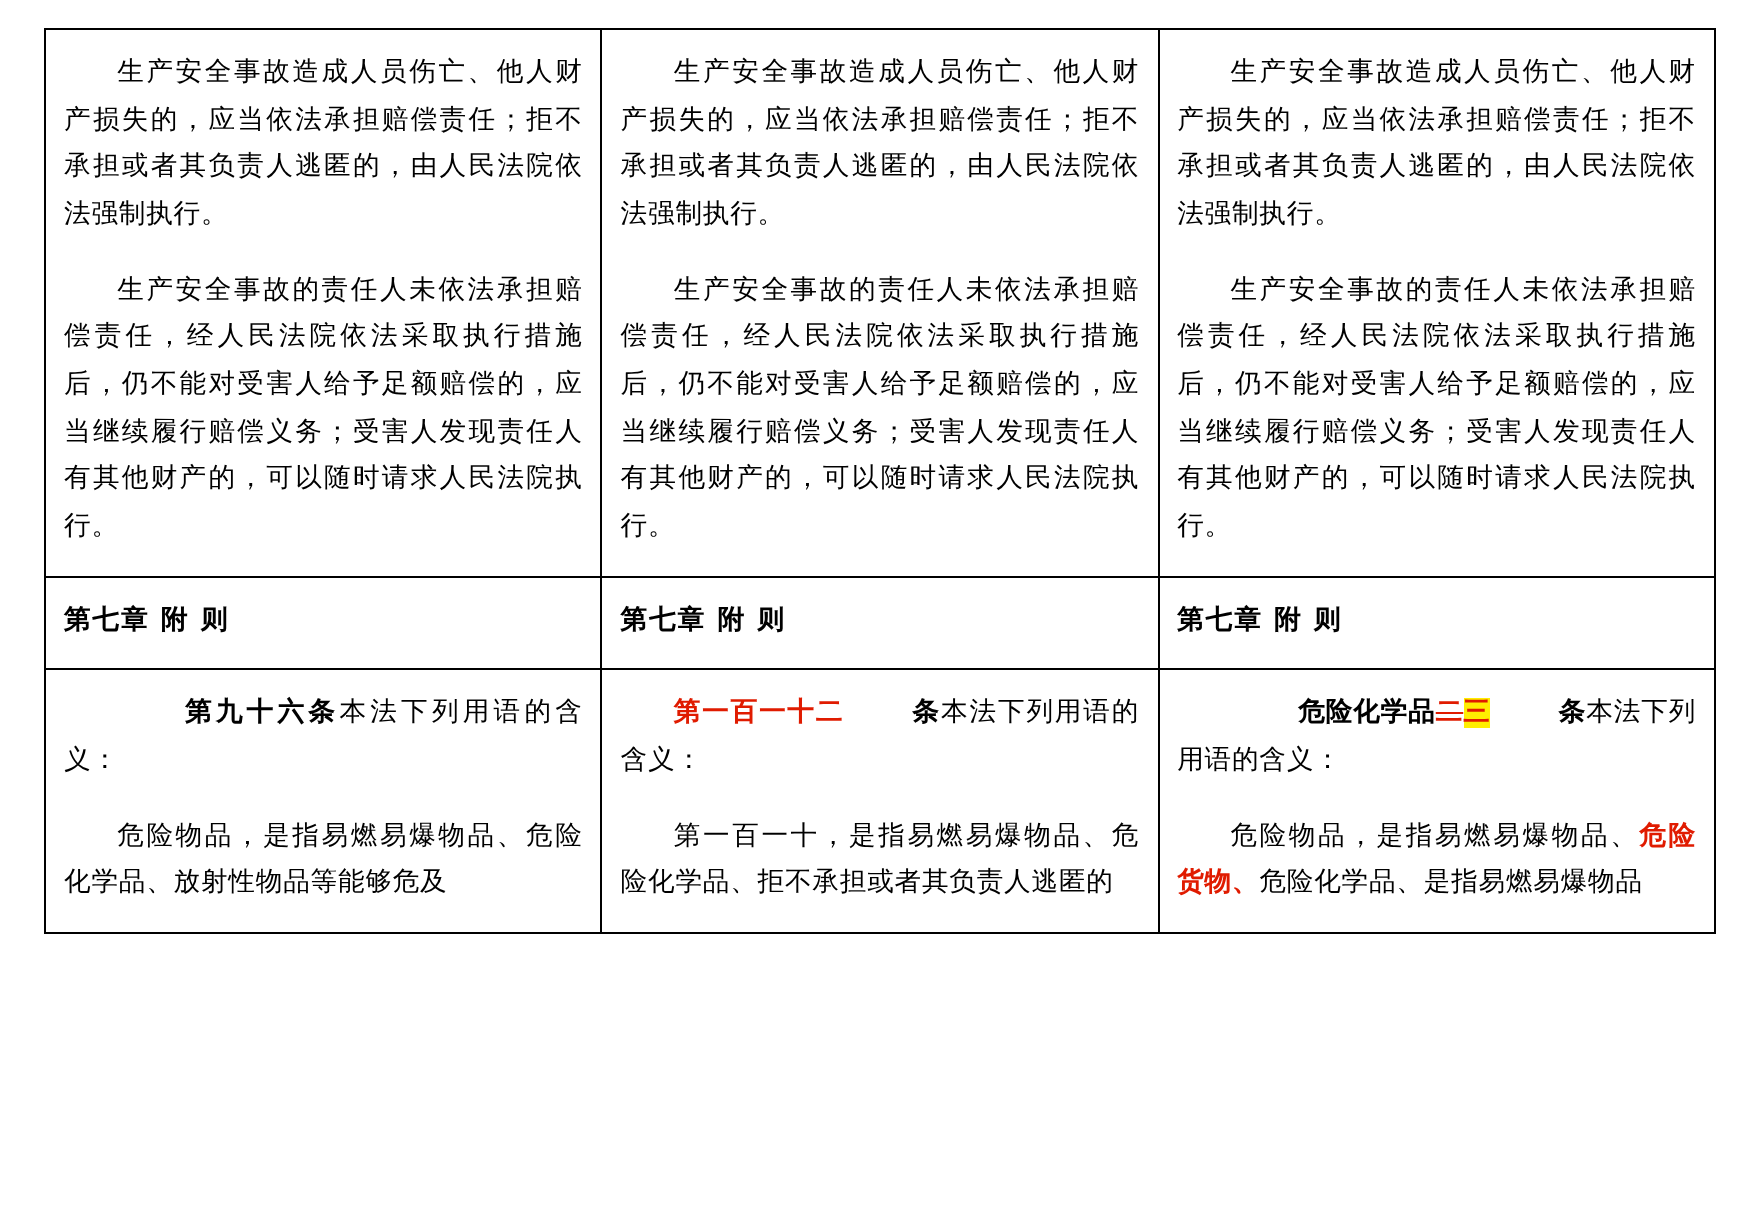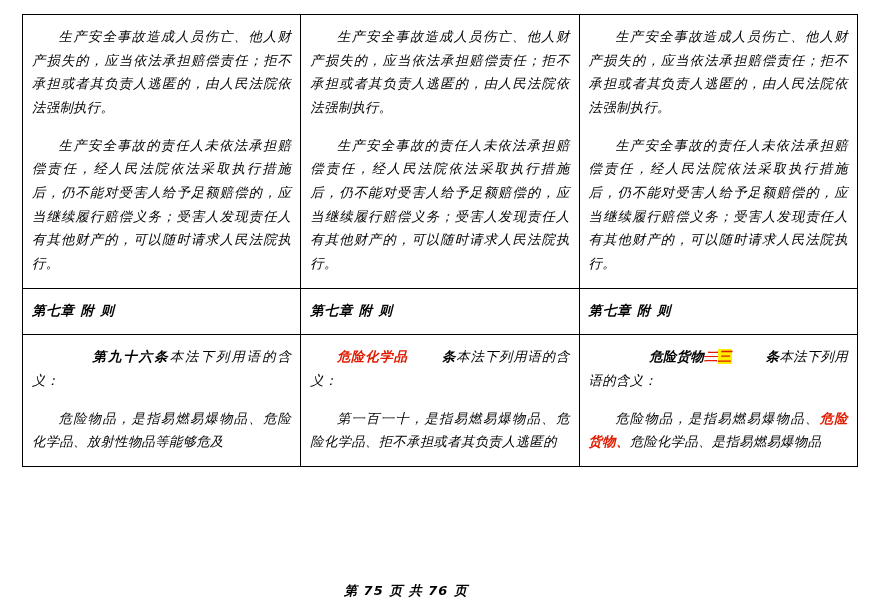--- a/index.html
+++ b/index.html
@@ -14,21 +14,20 @@
     color: #000000;
     position: relative;
     overflow: hidden;
   }
   .page {
     width: 812px;
     height: 610px;
     box-sizing: border-box;
     padding: 14px 22px 0 22px;
     position: relative;
-    font-style: italic;
   }
   table.doc-table {
     width: 836px;
     border-collapse: collapse;
     table-layout: fixed;
   }
   table.doc-table td {
     border: 1px solid #000000;
     vertical-align: top;
     padding: 10px 9px 12px 9px;
@@ -110,28 +109,25 @@
           <span class="chapter-title">第七章 附 则</span>
         </td>
       </tr>
 
       <tr>
         <td class="col-a">
           <p class="para indent"><span class="bold">第九十六条</span><span>本法下列用语的含义：</span></p>
           <p class="para indent"><span>危险物品，是指易燃易爆物品、</span><span>危险化学品、放射性物品等能够危及</span></p>
         </td>
         <td class="col-b">
-          <p class="para indent"><span class="red-bold">危险化学品</span><span class="bold">条</span><span>本法下列用语的含义：</span></p>
+          <p class="para indent"><span class="red-bold">第一百一十二</span><span class="bold">条</span><span>本法下列用语的含义：</span></p>
           <p class="para indent"><span>第一百一十，是指易燃易爆物品、危险</span><span>化学品、拒不承担或者其负责人逃匿的</span></p>
         </td>
         <td class="col-c">
-          <p class="para indent"><span class="bold">危险货物</span><span class="strike-red">二</span><span class="hl">三</span><span class="bold">条</span><span>本法下列用语的含义：</span></p>
+          <p class="para indent"><span class="bold">危险化学品</span><span class="strike-red">二</span><span class="hl">三</span><span class="bold">条</span><span>本法下列用语的含义：</span></p>
           <p class="para indent"><span>危险物品，是指易燃易爆物品、</span><span class="red-bold">危险货物、</span><span>危险化学品、是指易燃易爆物品</span></p>
         </td>
       </tr>
     </tbody>
   </table>
 
-  <div class="footer">
-    <span>第 75 页 共 76 页</span>
-  </div>
 
 </div>
 
 </body></html>

